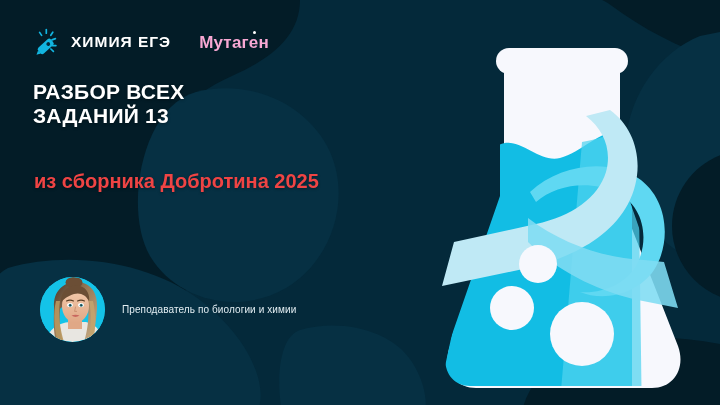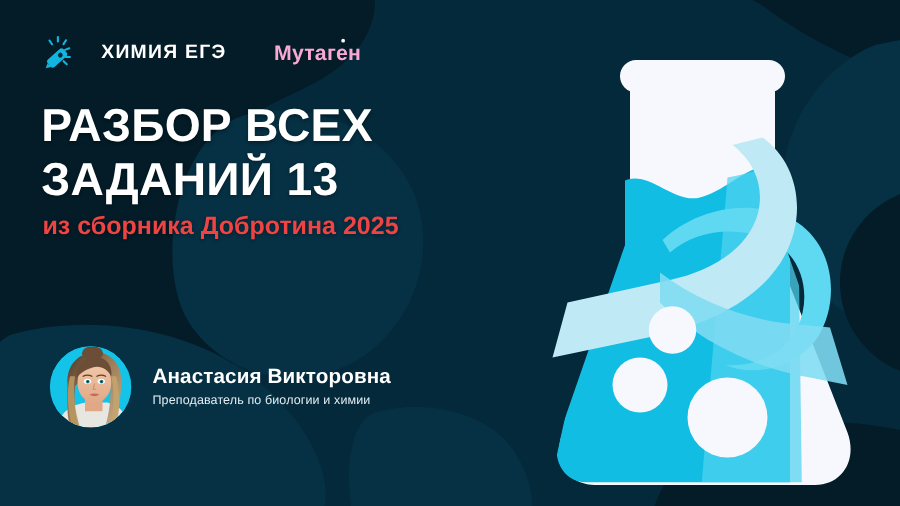--- a/index.html
+++ b/index.html
@@ -14,21 +14,21 @@
     width:720px; height:405px;
     background:#04293a;
     overflow:hidden;
   }
   
   #bg-layer { position:absolute; inset:0; width:720px; height:405px; }
 
   
   .logo-row {
     position:absolute; left:32px; top:28px;
-    display:flex; align-items:center; gap:21px;
+    display:flex; align-items:center; gap:11px;
     z-index:6;
   }
   .logo-mark { width:28px; height:28px; display:block; }
   .logo-word {
     color:#ffffff;
     font-size:15.5px;
     font-weight:bold;
     letter-spacing:1.0px;
     white-space:nowrap;
     line-height:1;
@@ -49,21 +49,21 @@
     border-radius:50%;
     background:#ffffff;
     right:12.5px; top:-3px;
   }
 
   
   .headline {
     position:absolute; left:33px; top:80px;
     z-index:6;
     color:#ffffff;
-    font-size:37px;
+    font-size:21px;
     font-weight:bold;
     line-height:1.16;
     letter-spacing:0.2px;
     text-transform:uppercase;
     white-space:pre-line;
     text-shadow:0 1px 3px rgba(0,0,0,0.35);
   }
   .subheadline {
     position:absolute; left:34px; top:170px;
     z-index:6;
@@ -276,18 +276,17 @@
           <path d="M 26.5,24 Q 30,22.2 33.5,24" stroke="#5c4026" stroke-width="1.1" fill="none" stroke-linecap="round"></path>
           <path d="M 37.5,24 Q 41,22.2 44.5,24" stroke="#5c4026" stroke-width="1.1" fill="none" stroke-linecap="round"></path>
 
           <path d="M 35.5,30 L 34.6,34.4 L 36.6,34.4" stroke="#c98f6e" stroke-width="0.9" fill="none" stroke-linecap="round"></path>
 
           <path d="M 31.5,38.6 Q 35.5,36.8 39.5,38.6 Q 35.5,41.4 31.5,38.6 Z" fill="#c9685f"></path>
         </g>
       </svg>
     </div>
     <div class="presenter-text">
-      <span class="presenter-name">Анастасия Викторовна</span>
       <span class="presenter-role">Преподаватель по биологии и химии</span>
     </div>
   </div>
 
 </div>
 
 </body></html>

